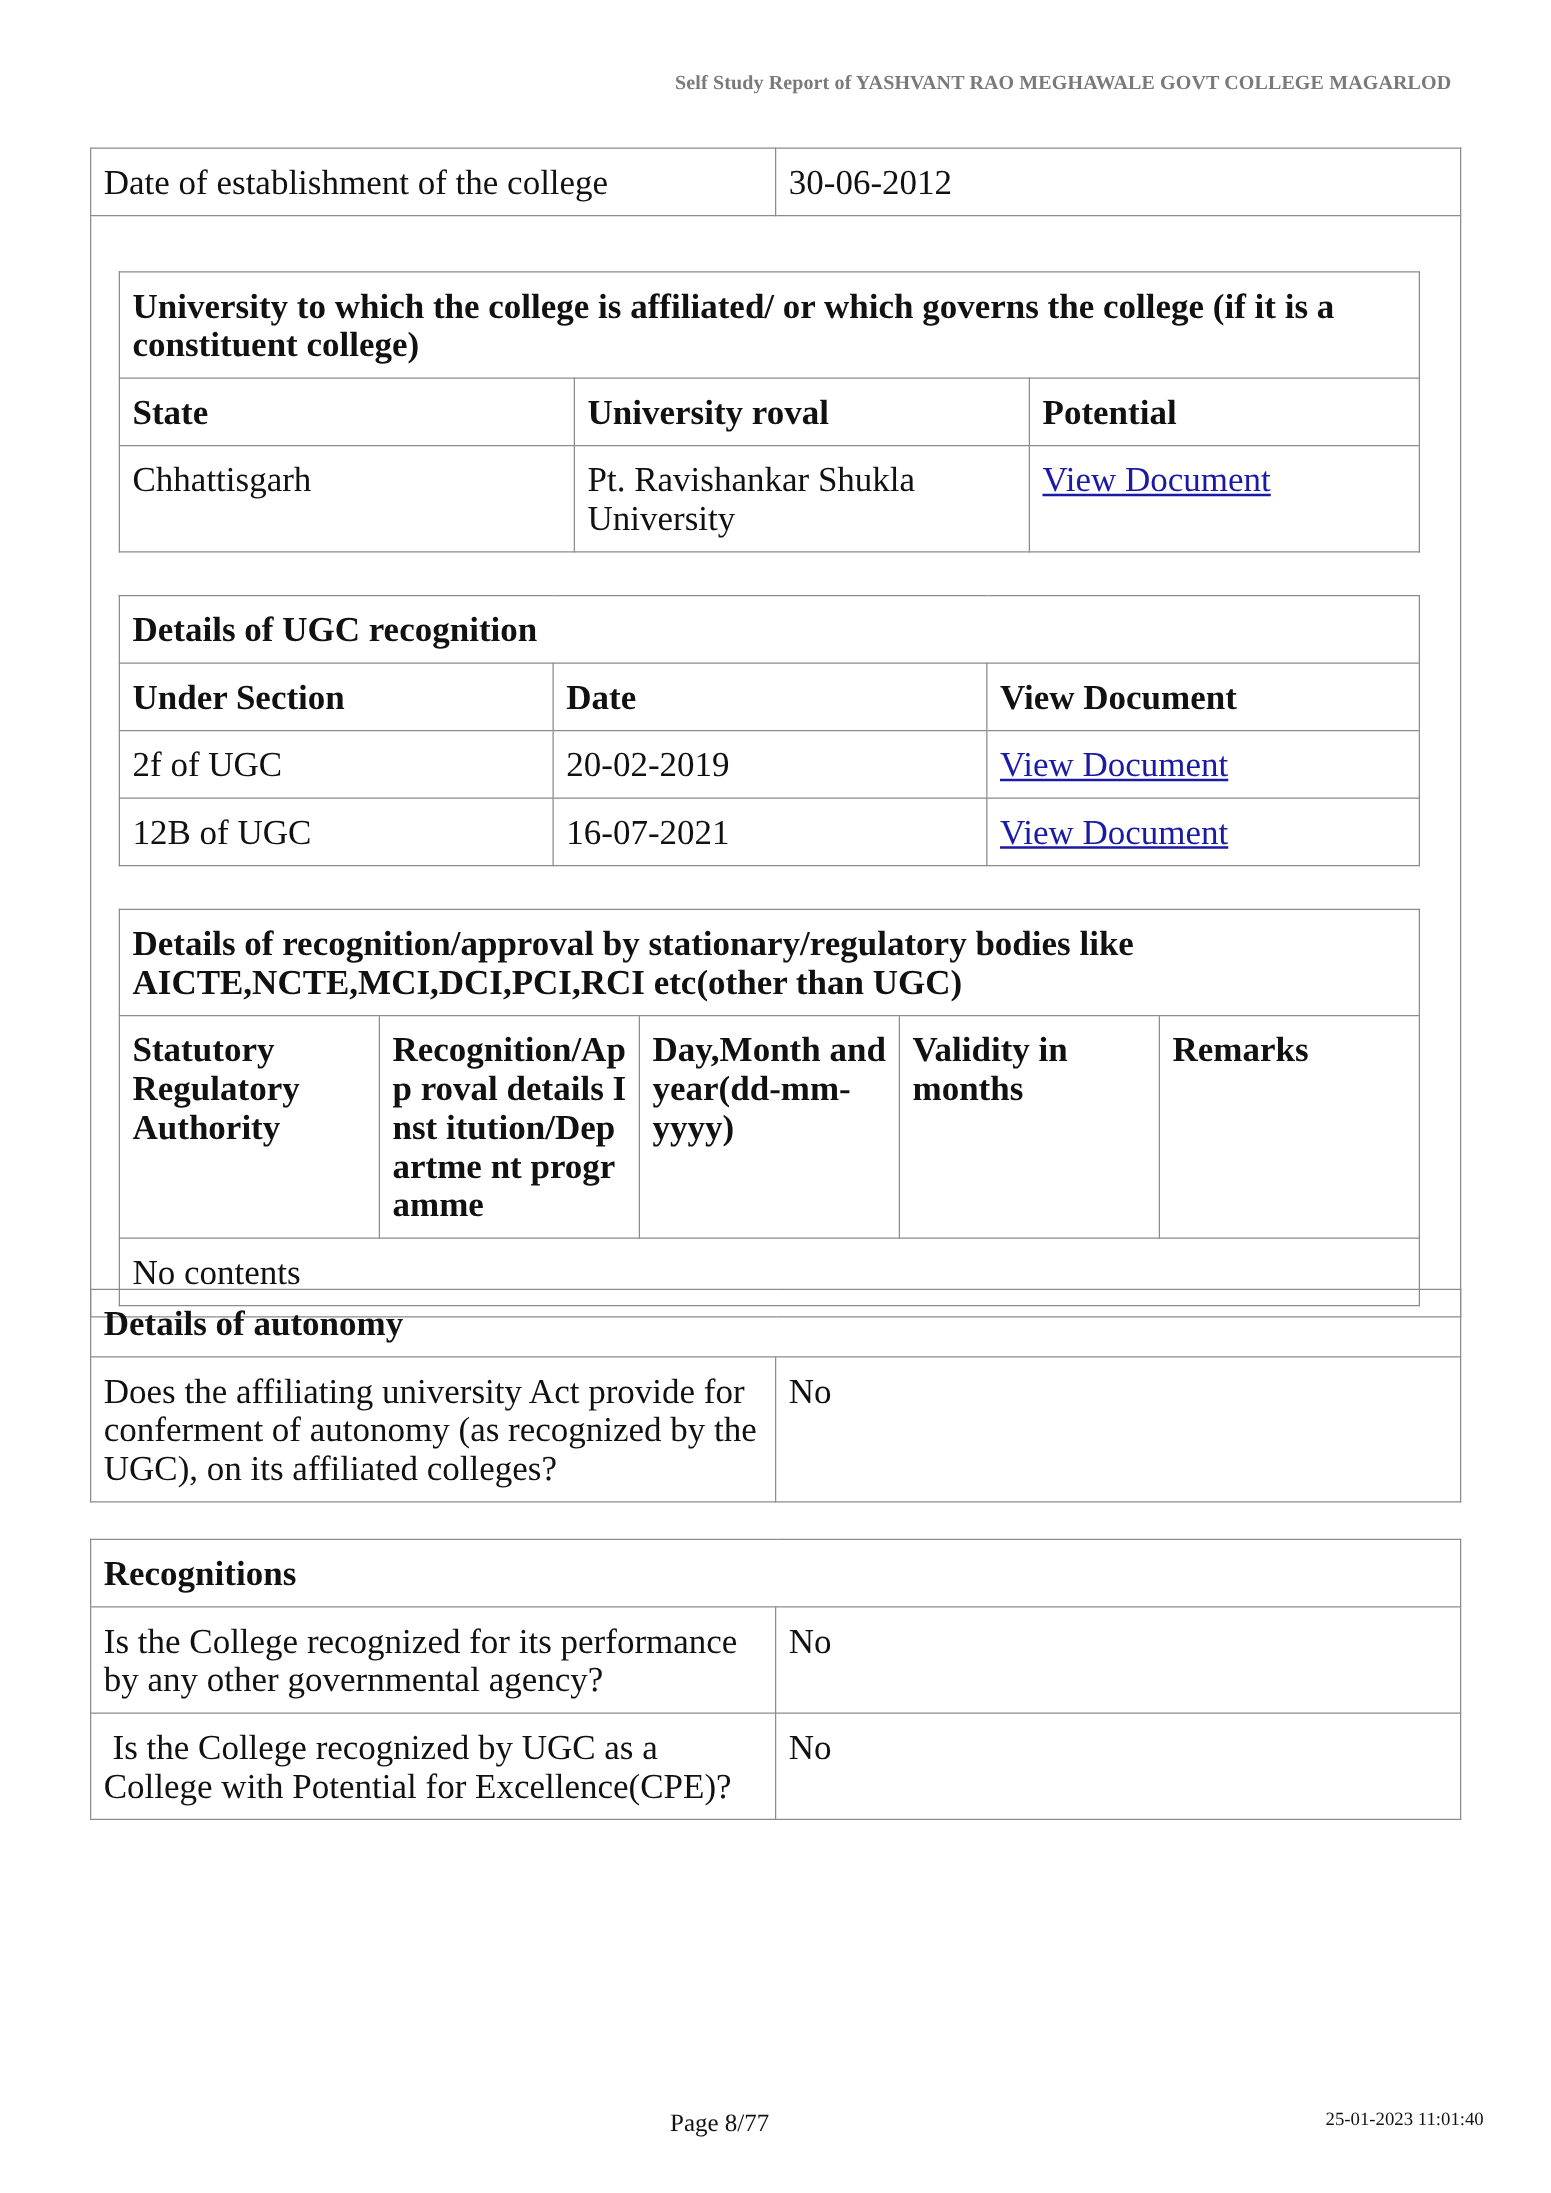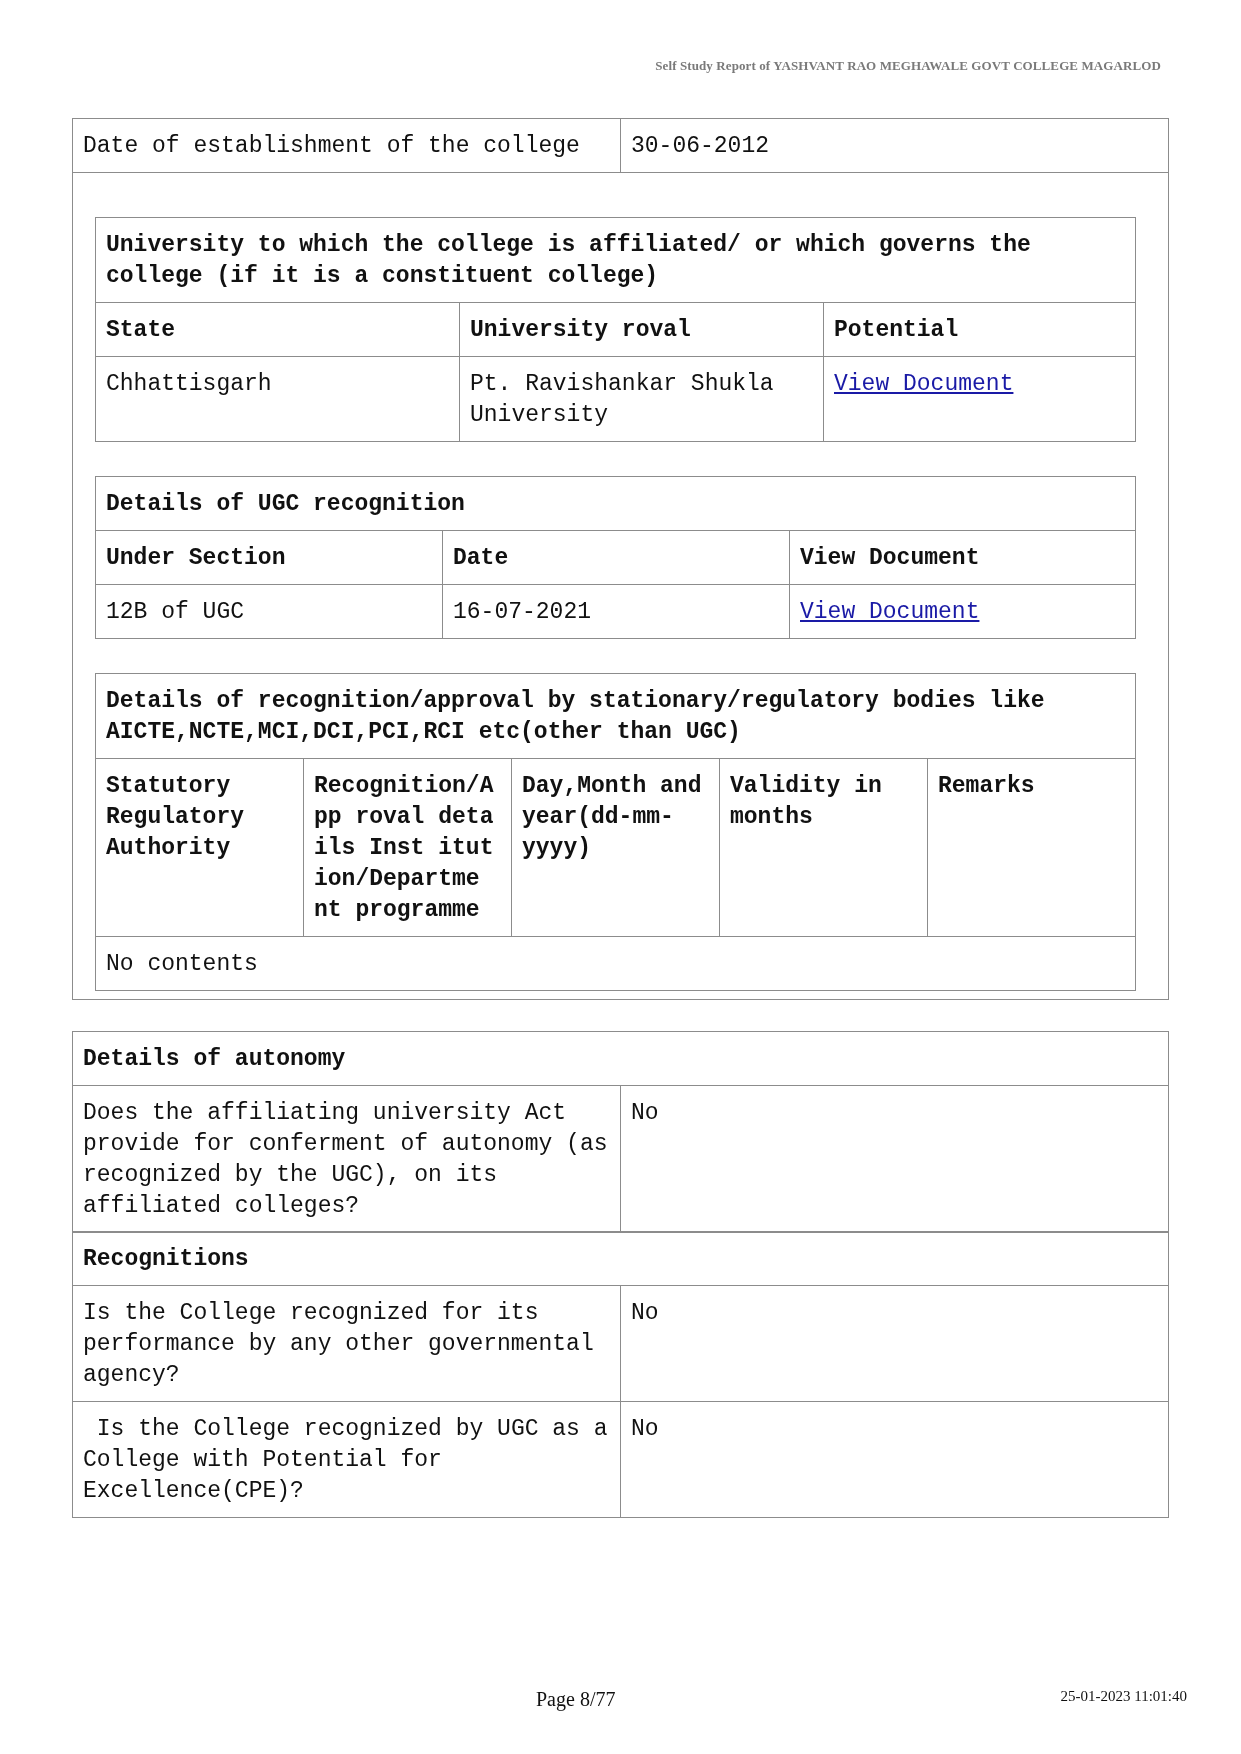--- a/index.html
+++ b/index.html
@@ -3,26 +3,26 @@
 <meta charset="utf-8">
 <style>
   html, body { margin: 0; padding: 0; background: #ffffff; }
   body {
     width: 1241px; height: 1754px; position: relative; overflow: hidden;
     font-family: "Liberation Serif", "DejaVu Serif", serif;
     color: #111111;
   }
   .hdr {
     position: absolute; top: 58px; right: 80px;
-    font-size: 13px; font-weight: bold; color: #7a7a7a; letter-spacing: 0.1px;
+    font-size: 16px; font-weight: bold; color: #7a7a7a; letter-spacing: 0.1px;
   }
   table { border-collapse: collapse; table-layout: fixed; }
   td {
     border: 1.5px solid #8c8c8c; vertical-align: top;
-    font-size: 23px; line-height: 31px; padding: 12px 10px 10px 10px; font-family: Liberation Mono, monospace;
+    font-size: 28px; line-height: 31px; padding: 12px 10px 10px 10px;
   }
   .b { font-weight: bold; }
   a.link { color: #1a1aa6; text-decoration: underline; }
   .outer { position: absolute; left: 72px; width: 1096px; }
   .outer-td { border: 1.5px solid #8c8c8c; }
   .inner { width: 1040px; margin: 4px 0 8px 22px; }
   .spacer { height: 40px; }
   .gap { height: 30px; }
   .footer-page { position: absolute; top: 1688px; left: 536px; font-size: 20px; }
   .footer-time { position: absolute; top: 1688px; right: 54px; font-size: 15px; }
@@ -78,20 +78,25 @@
               <col style="width:346px">
             </colgroup>
         <tbody>
               <tr>
                 <td colspan="3" class="b">Details of UGC recognition</td>
               </tr>
         <tr>
           <td class="b">Under Section</td>
           <td class="b">Date</td>
           <td class="b">View Document</td>
+        </tr>
+        <tr>
+          <td>2f of UGC</td>
+          <td>20-02-2019</td>
+          <td><a class="link" href="#">View Document</a></td>
         </tr>
         <tr>
           <td>12B of UGC</td>
           <td>16-07-2021</td>
           <td><a class="link" href="#">View Document</a></td>
         </tr>
       </tbody>
           </table>
 
       <div class="gap" style="height:22px"></div>

